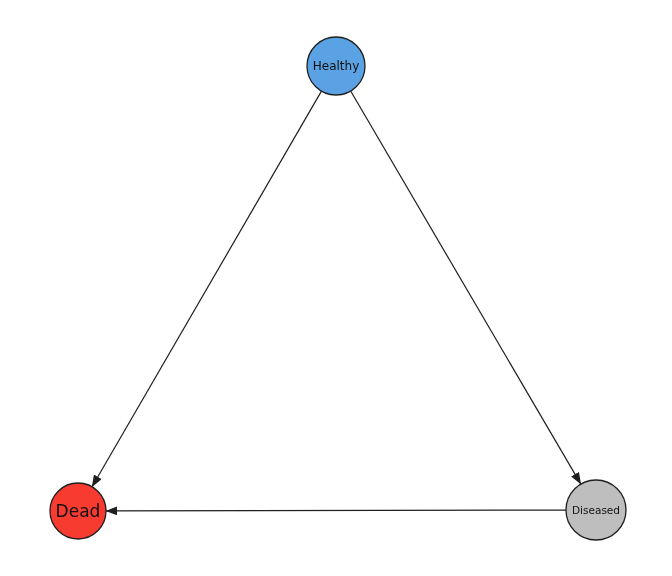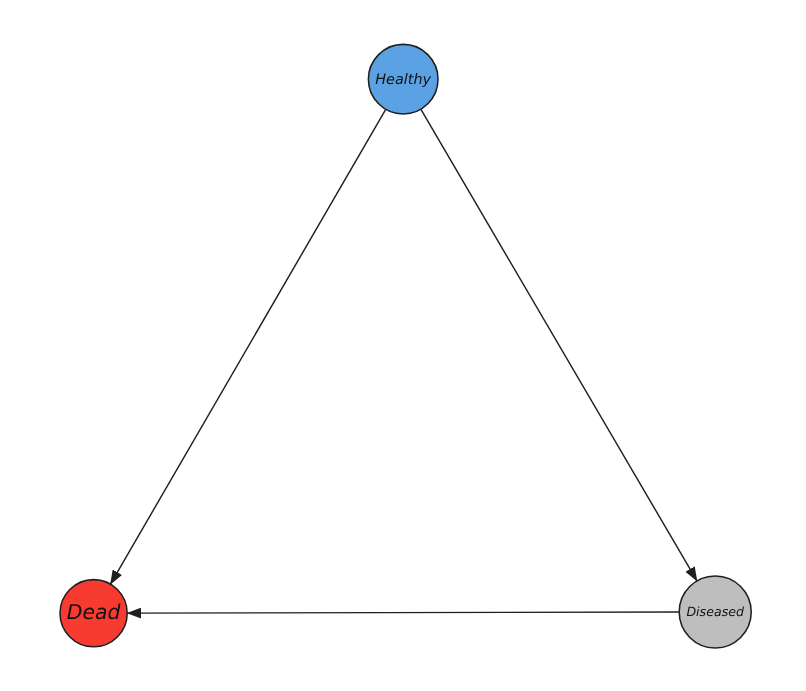--- a/index.html
+++ b/index.html
@@ -7,21 +7,20 @@
     padding: 0;
     background: #ffffff;
   }
   #stage {
     position: relative;
     width: 672px;
     height: 576px;
     background: #ffffff;
     overflow: hidden;
     font-family: "DejaVu Sans", sans-serif;
-    font-style: italic;
   }
   #graph-svg {
     display: block;
     width: 672px;
     height: 576px;
   }
   .node-circle {
     stroke-linejoin: round;
   }
   .node-label {

